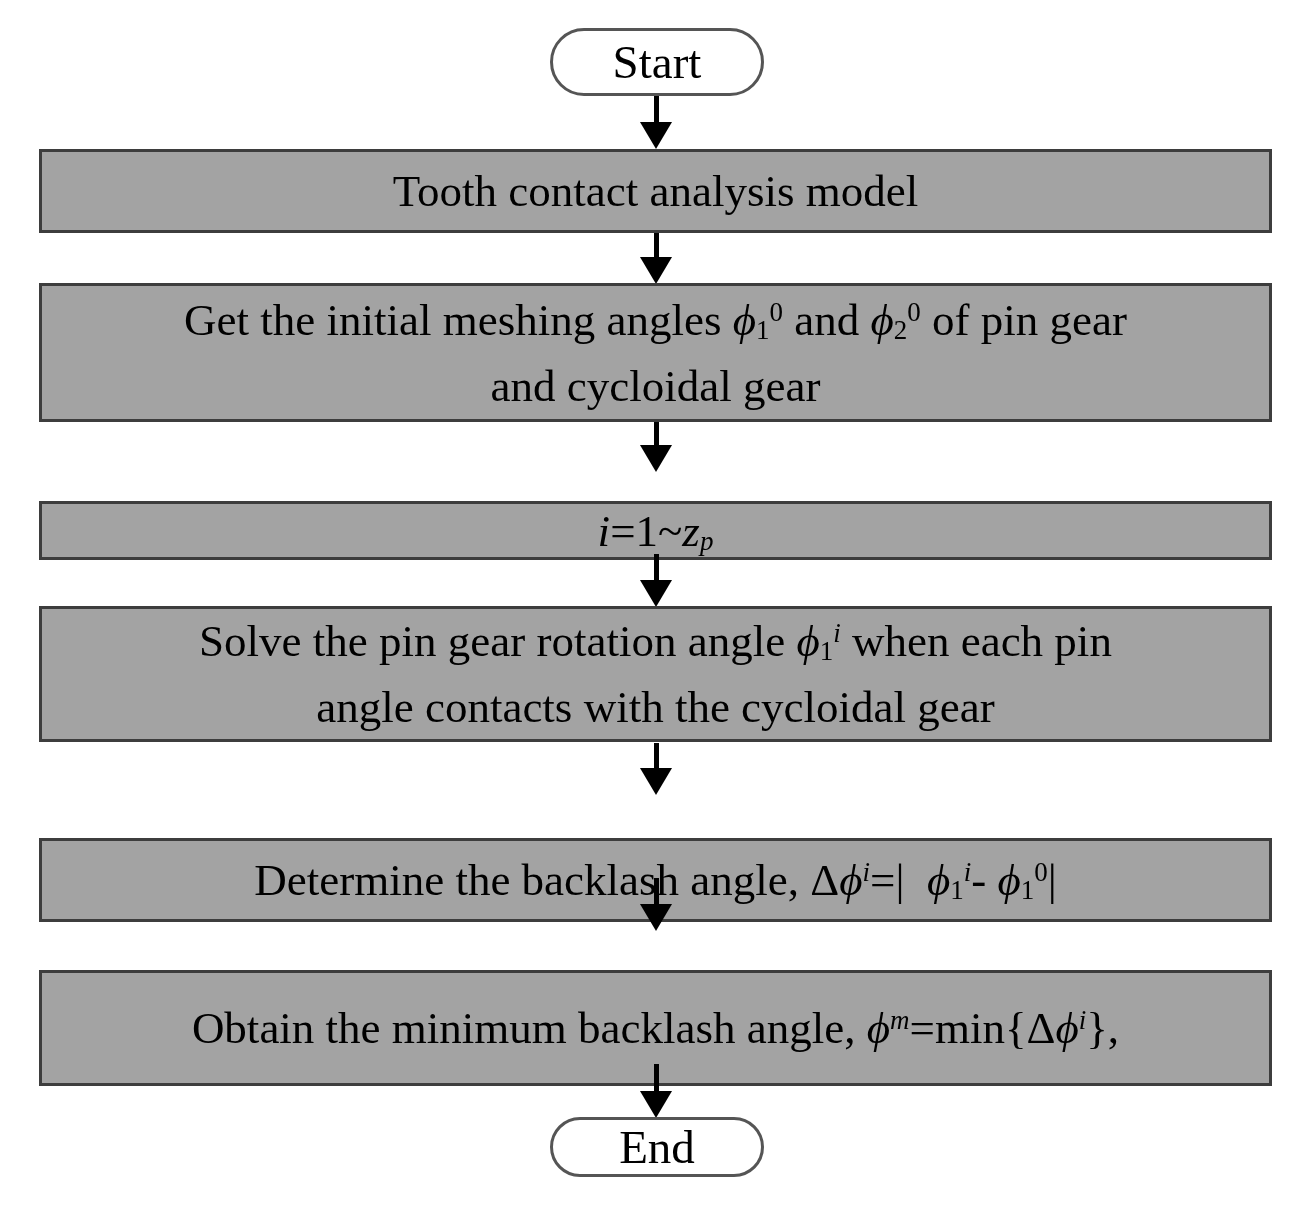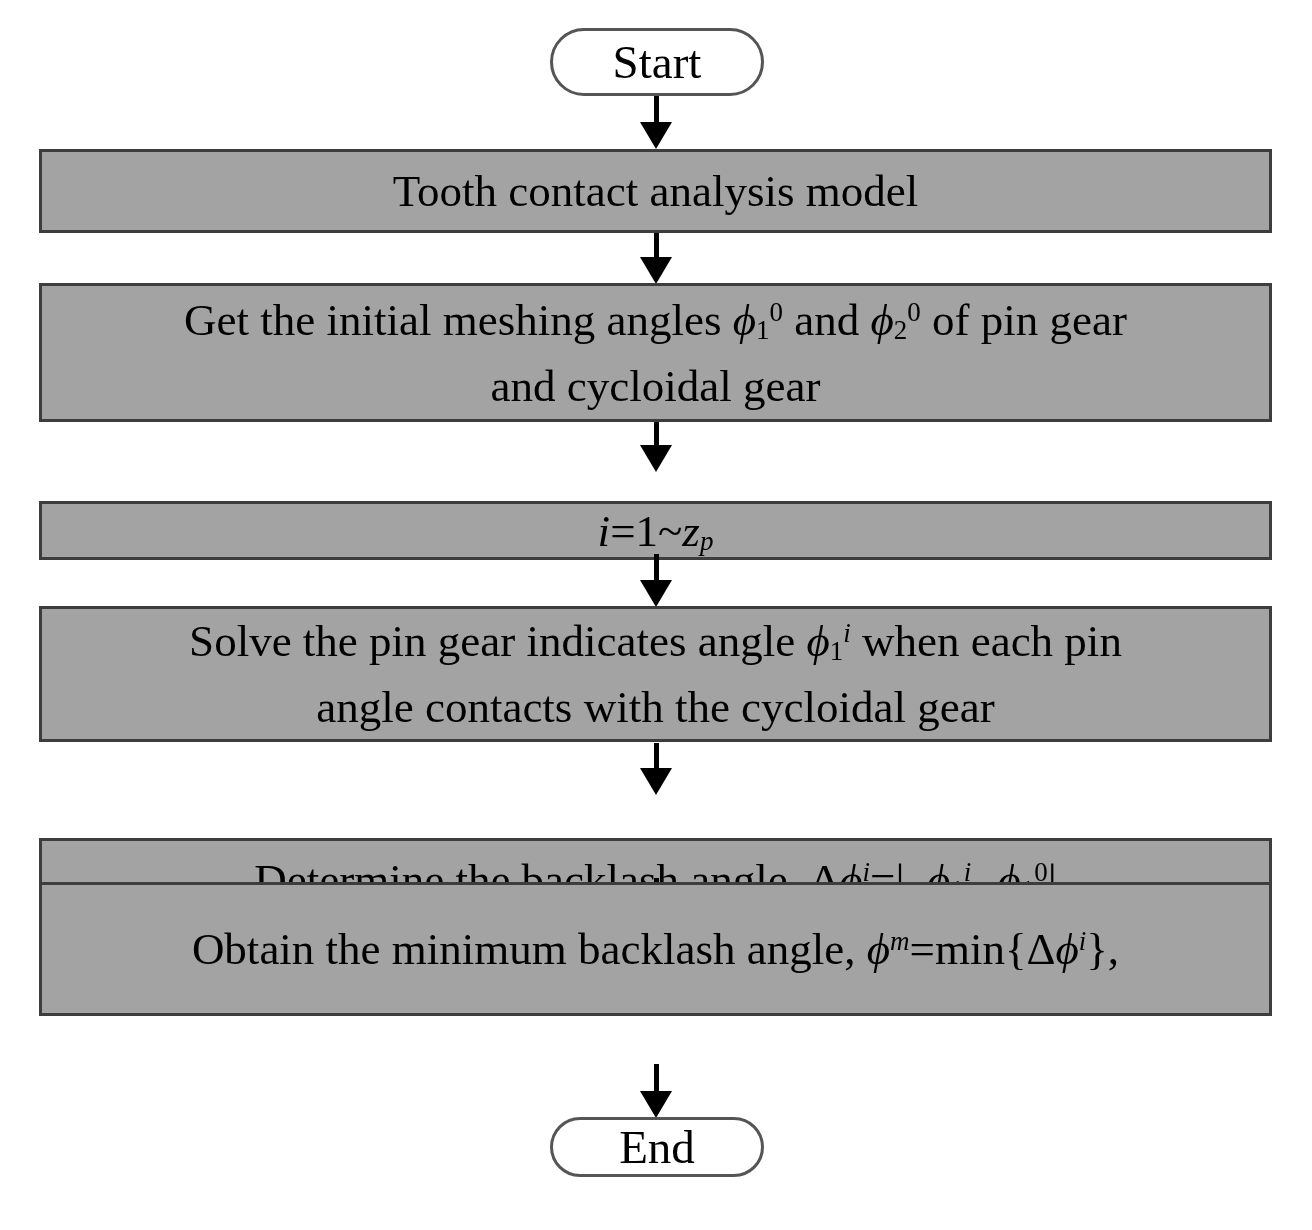--- a/index.html
+++ b/index.html
@@ -24,21 +24,21 @@
     border:3px solid var(--box_border,#3d3d3d);
     background:#a3a3a3;box-sizing:border-box;
     display:flex;flex-direction:column;justify-content:center;align-items:center;
     font-size:45px;text-align:center;
   }
   .b1{top:149px;height:84px;}
   .b2{top:283px;height:139px;}
   .b3{top:471px;height:59px;margin-top:30px;}
   .b4{top:606px;height:136px;}
   .b5{top:794px;height:84px;margin-top:44px;}
-  .b6{top:882px;height:134px;text-align:center;}
+  .b6{top:970px;height:116px;text-align:center;}
   .tline{line-height:66px;white-space:nowrap;}
   .it{font-style:italic;}
   sup,sub{font-size:0.60em;line-height:0;}
   sup{vertical-align:0.52em;}
   sub{vertical-align:-0.16em;}
   .arrow{
     position:absolute;left:629px;width:54px;
     display:flex;flex-direction:column;align-items:center;
   }
   .a1{top:96px;height:53px;}
@@ -92,21 +92,21 @@
   <div class="box b3">
       <div class="tline"><span class="it">i</span><span>=1~</span><span class="it">z</span><sub class="it">p</sub></div>
     </div>
 
   <div class="arrow a4">
     <div class="shaft"></div>
     <div class="head"></div>
   </div>
 
   <div class="box b4">
-      <div class="tline"><span>Solve the pin gear indicates angle </span><span class="it">ϕ</span><sub>1</sub><sup class="it">i</sup><span> when each pin</span></div>
+      <div class="tline"><span>Solve the pin gear rotation angle </span><span class="it">ϕ</span><sub>1</sub><sup class="it">i</sup><span> when each pin</span></div>
       <div class="tline"><span>angle contacts with the cycloidal gear</span></div>
     </div>
 
   <div class="arrow a5">
     <div class="shaft"></div>
     <div class="head"></div>
   </div>
 
   <div class="box b5">
       <div class="tline"><span>Determine the backlash angle, Δ</span><span class="it">ϕ</span><sup class="it">i</sup><span>=|</span><span> </span><span class="it">ϕ</span><sub>1</sub><sup class="it">i</sup><span>- </span><span class="it">ϕ</span><sub>1</sub><sup>0</sup><span>|</span></div>

